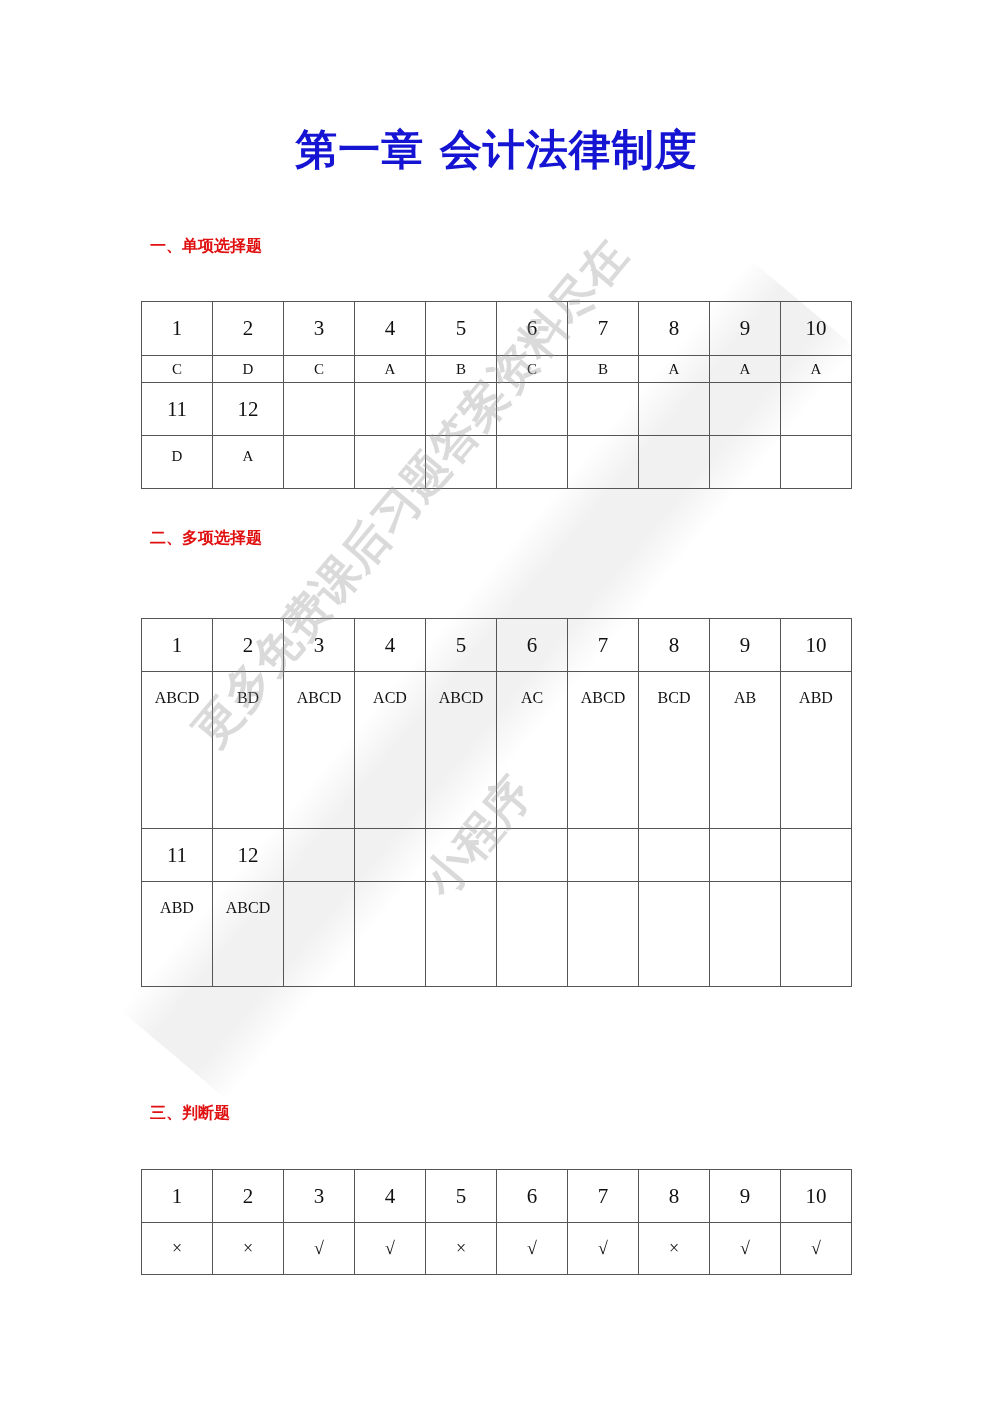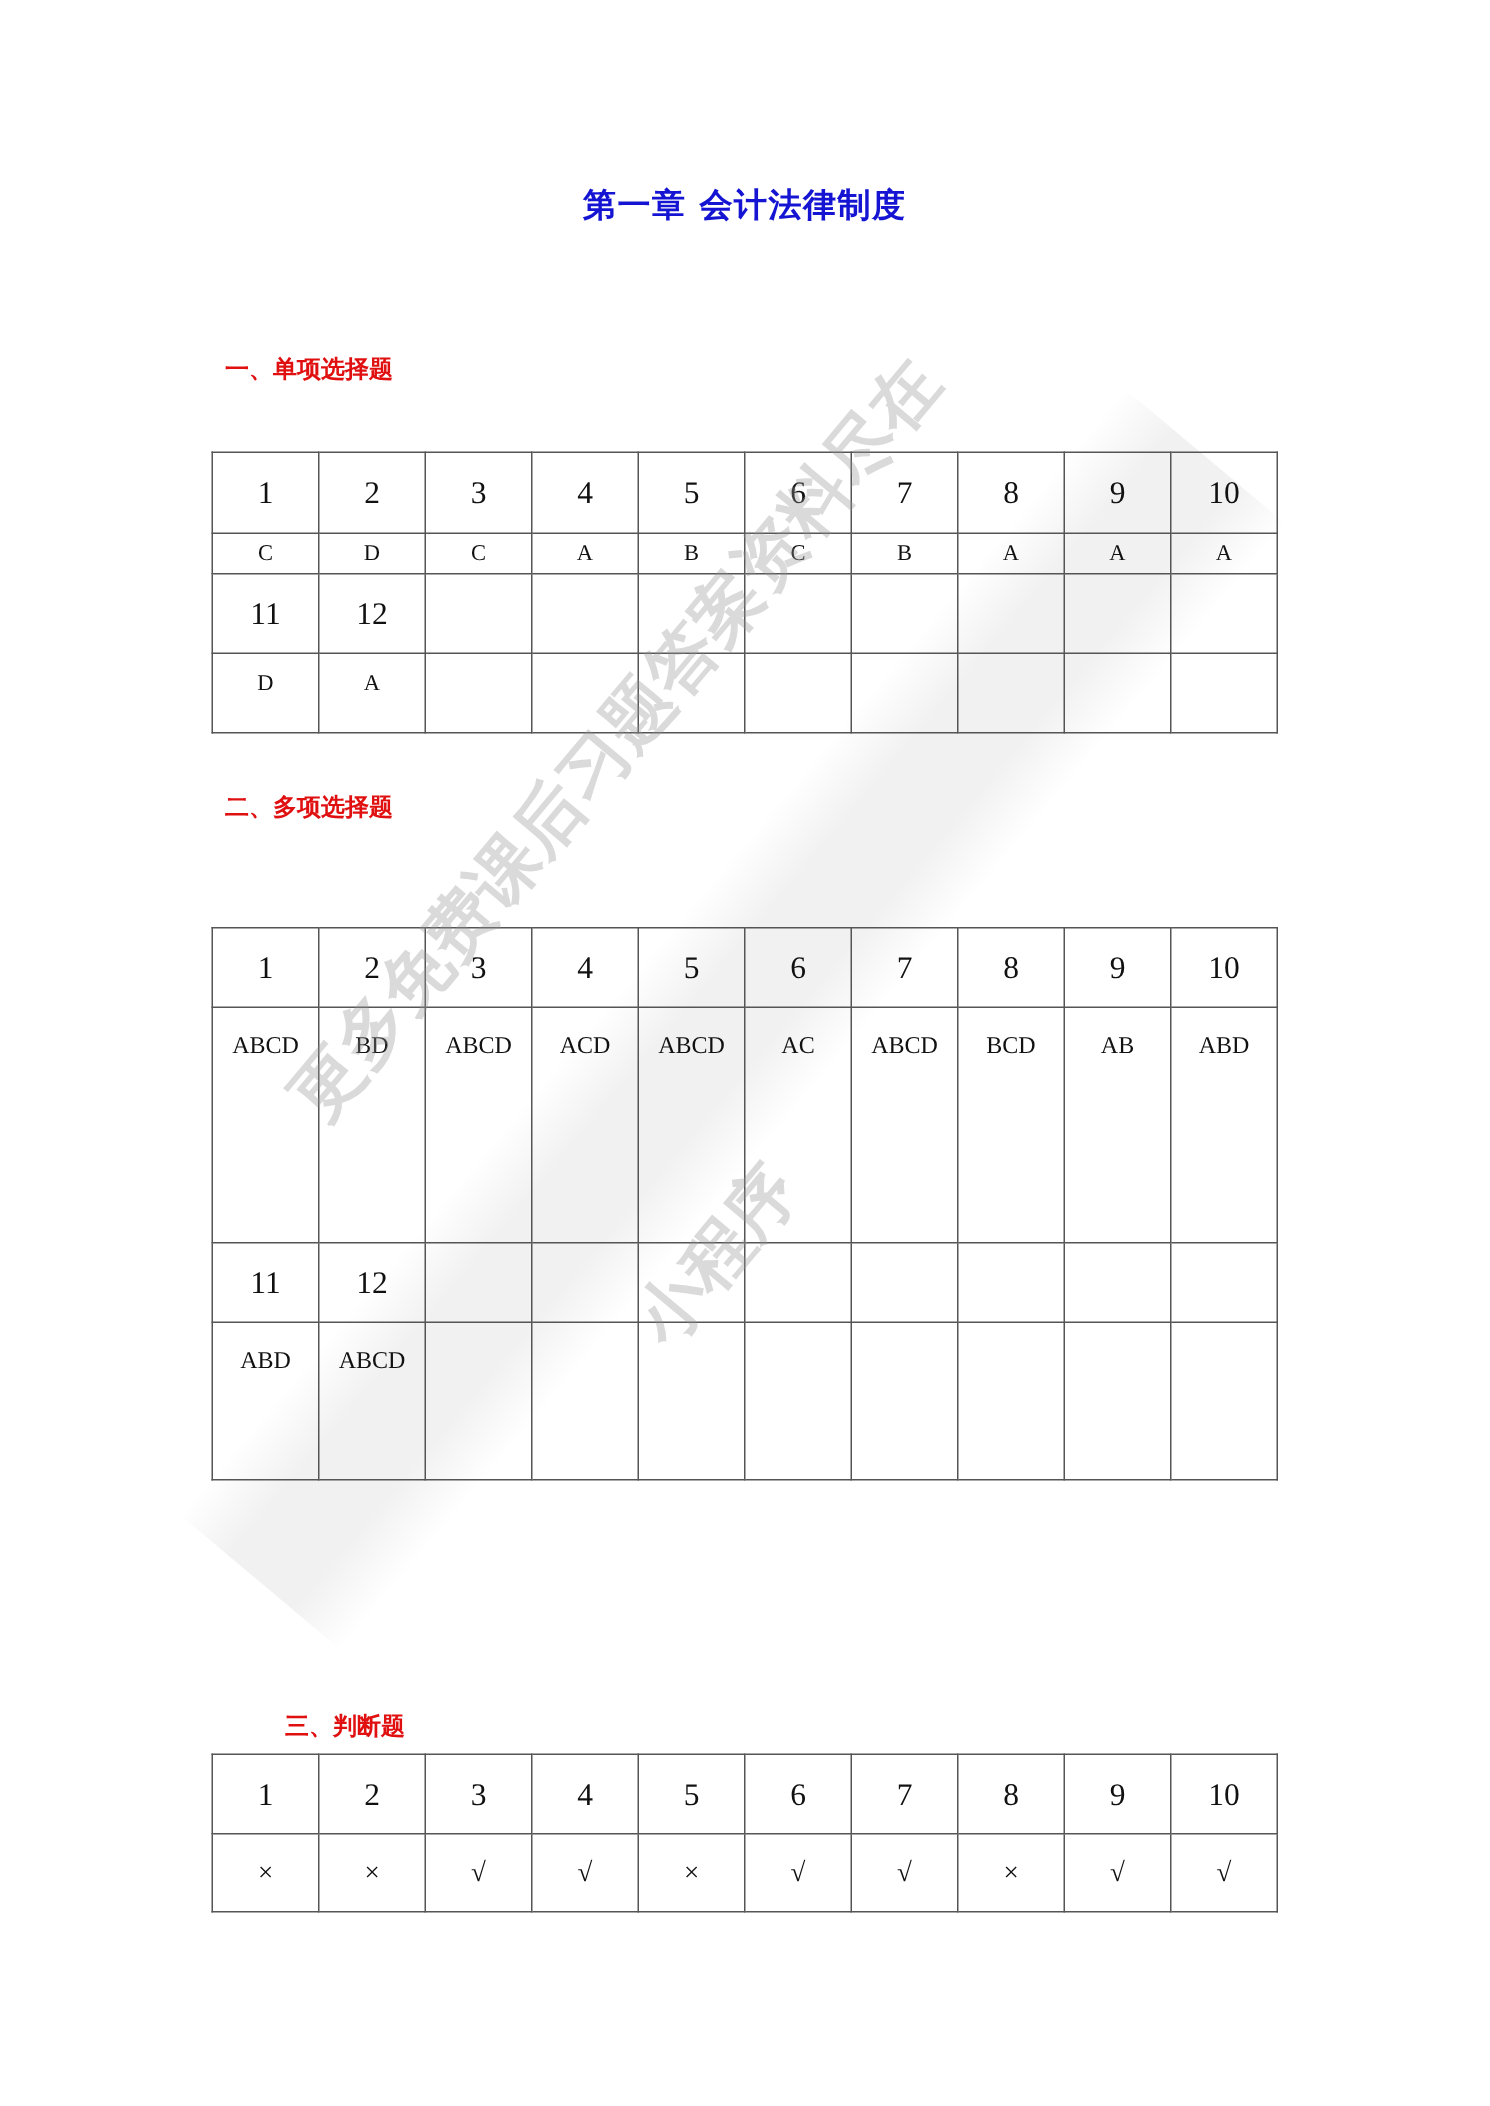--- a/index.html
+++ b/index.html
@@ -1,17 +1,17 @@
 <!DOCTYPE html>
 <html><head>
 <meta charset="utf-8">
 <style>
   html, body { margin:0; padding:0; background:#ffffff; }
   body { width:993px; height:1404px; position:relative; overflow:hidden; font-family:"Liberation Serif", serif; color:#111; }
-  .title { position:absolute; top:122px; left:0; width:993px; text-align:center; font-family:"DejaVu Sans", sans-serif; font-weight:bold; font-size:22px; color:#1414d2; letter-spacing:1px; }
+  .title { position:absolute; top:122px; left:0; width:993px; text-align:center; font-family:"DejaVu Sans", sans-serif; font-weight:bold; font-size:42px; color:#1414d2; letter-spacing:1px; }
   .section { position:absolute; left:150px; font-family:"DejaVu Sans", sans-serif; font-weight:bold; font-size:16px; color:#e01010; }
   table.ans { position:absolute; left:141px; width:711px; border-collapse:collapse; table-layout:fixed; }
   table.ans td { border:1px solid #555; text-align:center; vertical-align:middle; padding:0; font-family:"Liberation Serif", serif; font-size:21px; }
   table.ans td.small { font-size:15px; }
   table.ans td.top { vertical-align:top; padding-top:12px; }
   table.ans td.multi { vertical-align:top; font-size:16px; line-height:52px; padding-top:0; }
   .wm { position:absolute; left:180px; top:720px; transform:rotate(-50deg); transform-origin:left top; font-family:"DejaVu Sans", sans-serif; font-weight:bold; font-size:46px; color:rgba(150,150,150,0.35); white-space:nowrap; pointer-events:none; }
   .wm2 { position:absolute; left:410px; top:870px; transform:rotate(-50deg); transform-origin:left top; font-family:"DejaVu Sans", sans-serif; font-weight:bold; font-size:46px; color:rgba(150,150,150,0.35); white-space:nowrap; pointer-events:none; }
   .wm-band { position:absolute; left:120px; top:1010px; width:980px; height:140px; transform:rotate(-50deg); transform-origin:left top; background:linear-gradient(180deg, rgba(200,200,200,0.0), rgba(200,200,200,0.25) 30%, rgba(200,200,200,0.25) 70%, rgba(200,200,200,0)); pointer-events:none; }
 </style>
@@ -125,21 +125,21 @@
     <td></td>
     <td></td>
     <td></td>
     <td></td>
     <td></td>
     <td></td>
   </tr>
 </tbody>
   </table>
 
-<div class="section" style="top:1141px;margin-left:40px;">三、判断题</div>
+<div class="section" style="top:1103px;">三、判断题</div>
 
 <table class="ans" style="top:1169px;">
   <tbody>
       <tr style="height:53px;">
     <td>1</td>
     <td>2</td>
     <td>3</td>
     <td>4</td>
     <td>5</td>
     <td>6</td>

